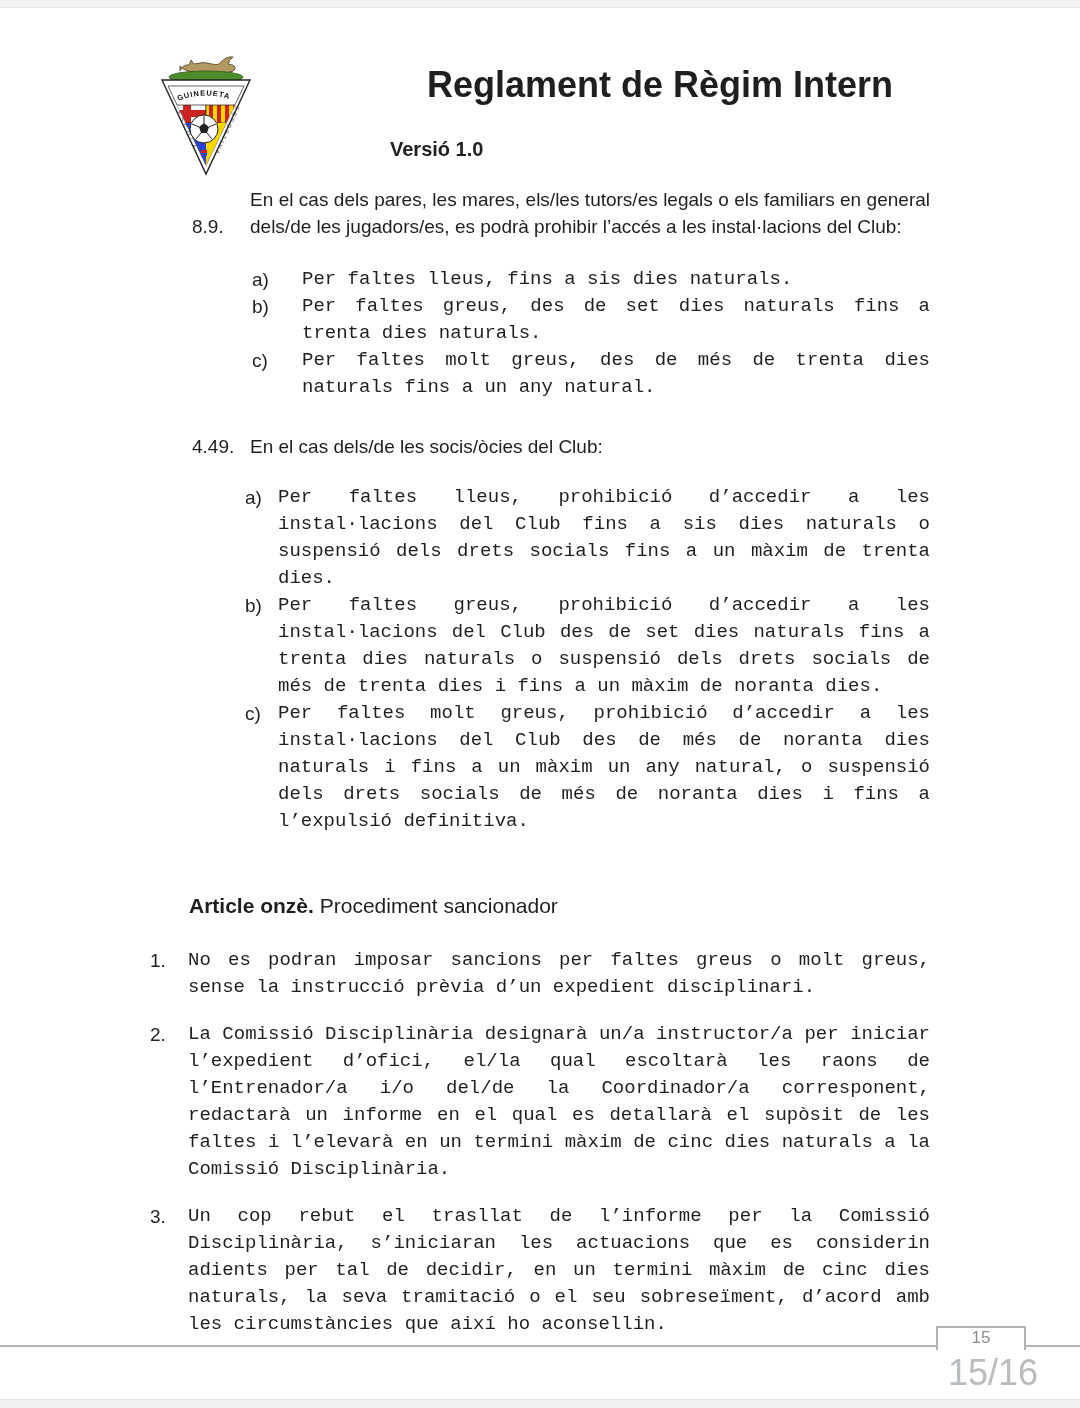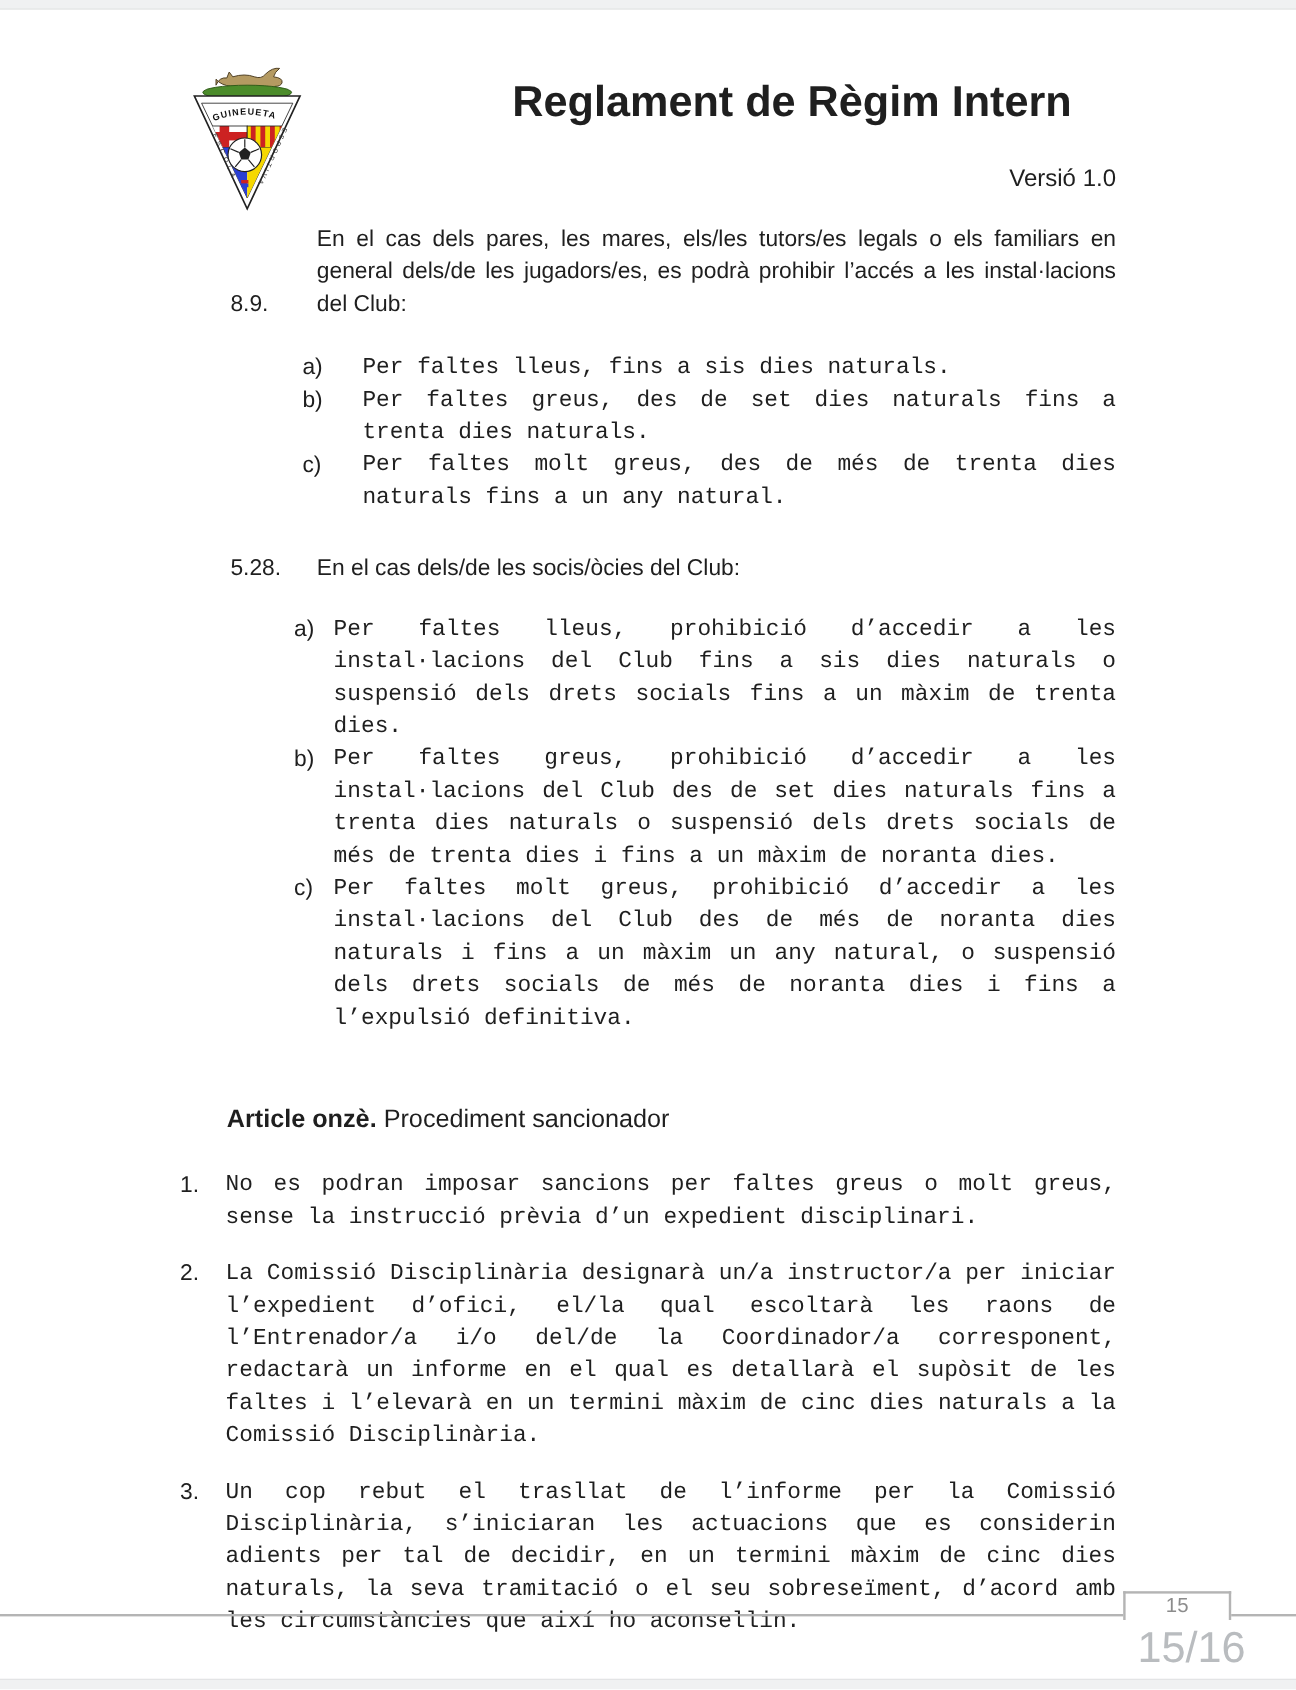--- a/index.html
+++ b/index.html
@@ -13,28 +13,28 @@
   .doc{position:relative;width:1080px;height:1408px;background:var(--page-bg);overflow:hidden;}
 
   .chrome-strip-top{position:absolute;left:0;top:0;width:100%;height:7px;
        background:var(--chrome-bg);border-bottom:1px solid var(--chrome-edge);}
   .chrome-strip-bottom{position:absolute;left:0;top:1399px;width:100%;height:9px;
        background:var(--chrome-bg);border-top:1px solid var(--chrome-edge);}
 
   .crest{position:absolute;left:150px;top:46px;width:112px;height:132px;}
   .doc-title{position:absolute;left:390px;top:64px;width:540px;text-align:center;
        font-size:36px;font-weight:bold;letter-spacing:0;}
-  .doc-version{position:absolute;left:390px;top:138px;width:540px;text-align:right;
-       font-size:20px;}
+  .doc-version{position:absolute;left:390px;top:138px;width:540px;text-align:left;
+       font-size:20px;font-weight:bold;}
 
   .body-area{position:absolute;left:150px;top:186px;width:780px;font-size:19px;line-height:27px;}
   p{margin:0;}
   .sect{display:flex;align-items:flex-end;}
   .sect .snum{flex:0 0 100px;box-sizing:border-box;padding-left:42px;}
-  .sect .stxt{flex:1;text-align:justify;margin-left:14px;}
+  .sect .stxt{flex:1;text-align:justify;}
   .list{margin-top:26px;}
   .li{display:flex;}
   .list1 .mk{flex:0 0 50px;margin-left:102px;}
   .list2 .mk{flex:0 0 33px;margin-left:95px;}
   .li .lt{flex:1;text-align:justify;font-family:Liberation Mono, monospace;}
   .sect-810{margin-top:32px;}
   .list2{margin-top:24px;}
 
   .article-head{margin-top:56px;font-size:21px;line-height:30px;}
   .article-head .alabel{font-weight:bold;margin-left:39px;}
@@ -125,21 +125,21 @@
         <span class="mk">b)</span>
         <p class="lt">Per faltes greus, des de set dies naturals fins a trenta dies naturals.</p>
       </div>
       <div class="li">
         <span class="mk">c)</span>
         <p class="lt">Per faltes molt greus, des de més de trenta dies naturals fins a un any natural.</p>
       </div>
     </div>
 
     <div class="sect sect-810">
-      <span class="snum">5.28.</span>
+      <span class="snum">4.49.</span>
       <p class="stxt">En el cas dels/de les socis/òcies del Club:</p>
     </div>
     <div class="list list2">
       <div class="li">
         <span class="mk">a)</span>
         <p class="lt">Per faltes lleus, prohibició d’accedir a les instal·lacions del Club fins a sis dies naturals o suspensió dels drets socials fins a un màxim de trenta dies.</p>
       </div>
       <div class="li">
         <span class="mk">b)</span>
         <p class="lt">Per faltes greus, prohibició d’accedir a les instal·lacions del Club des de set dies naturals fins a trenta dies naturals o suspensió dels drets socials de més de trenta dies i fins a un màxim de noranta dies.</p>

